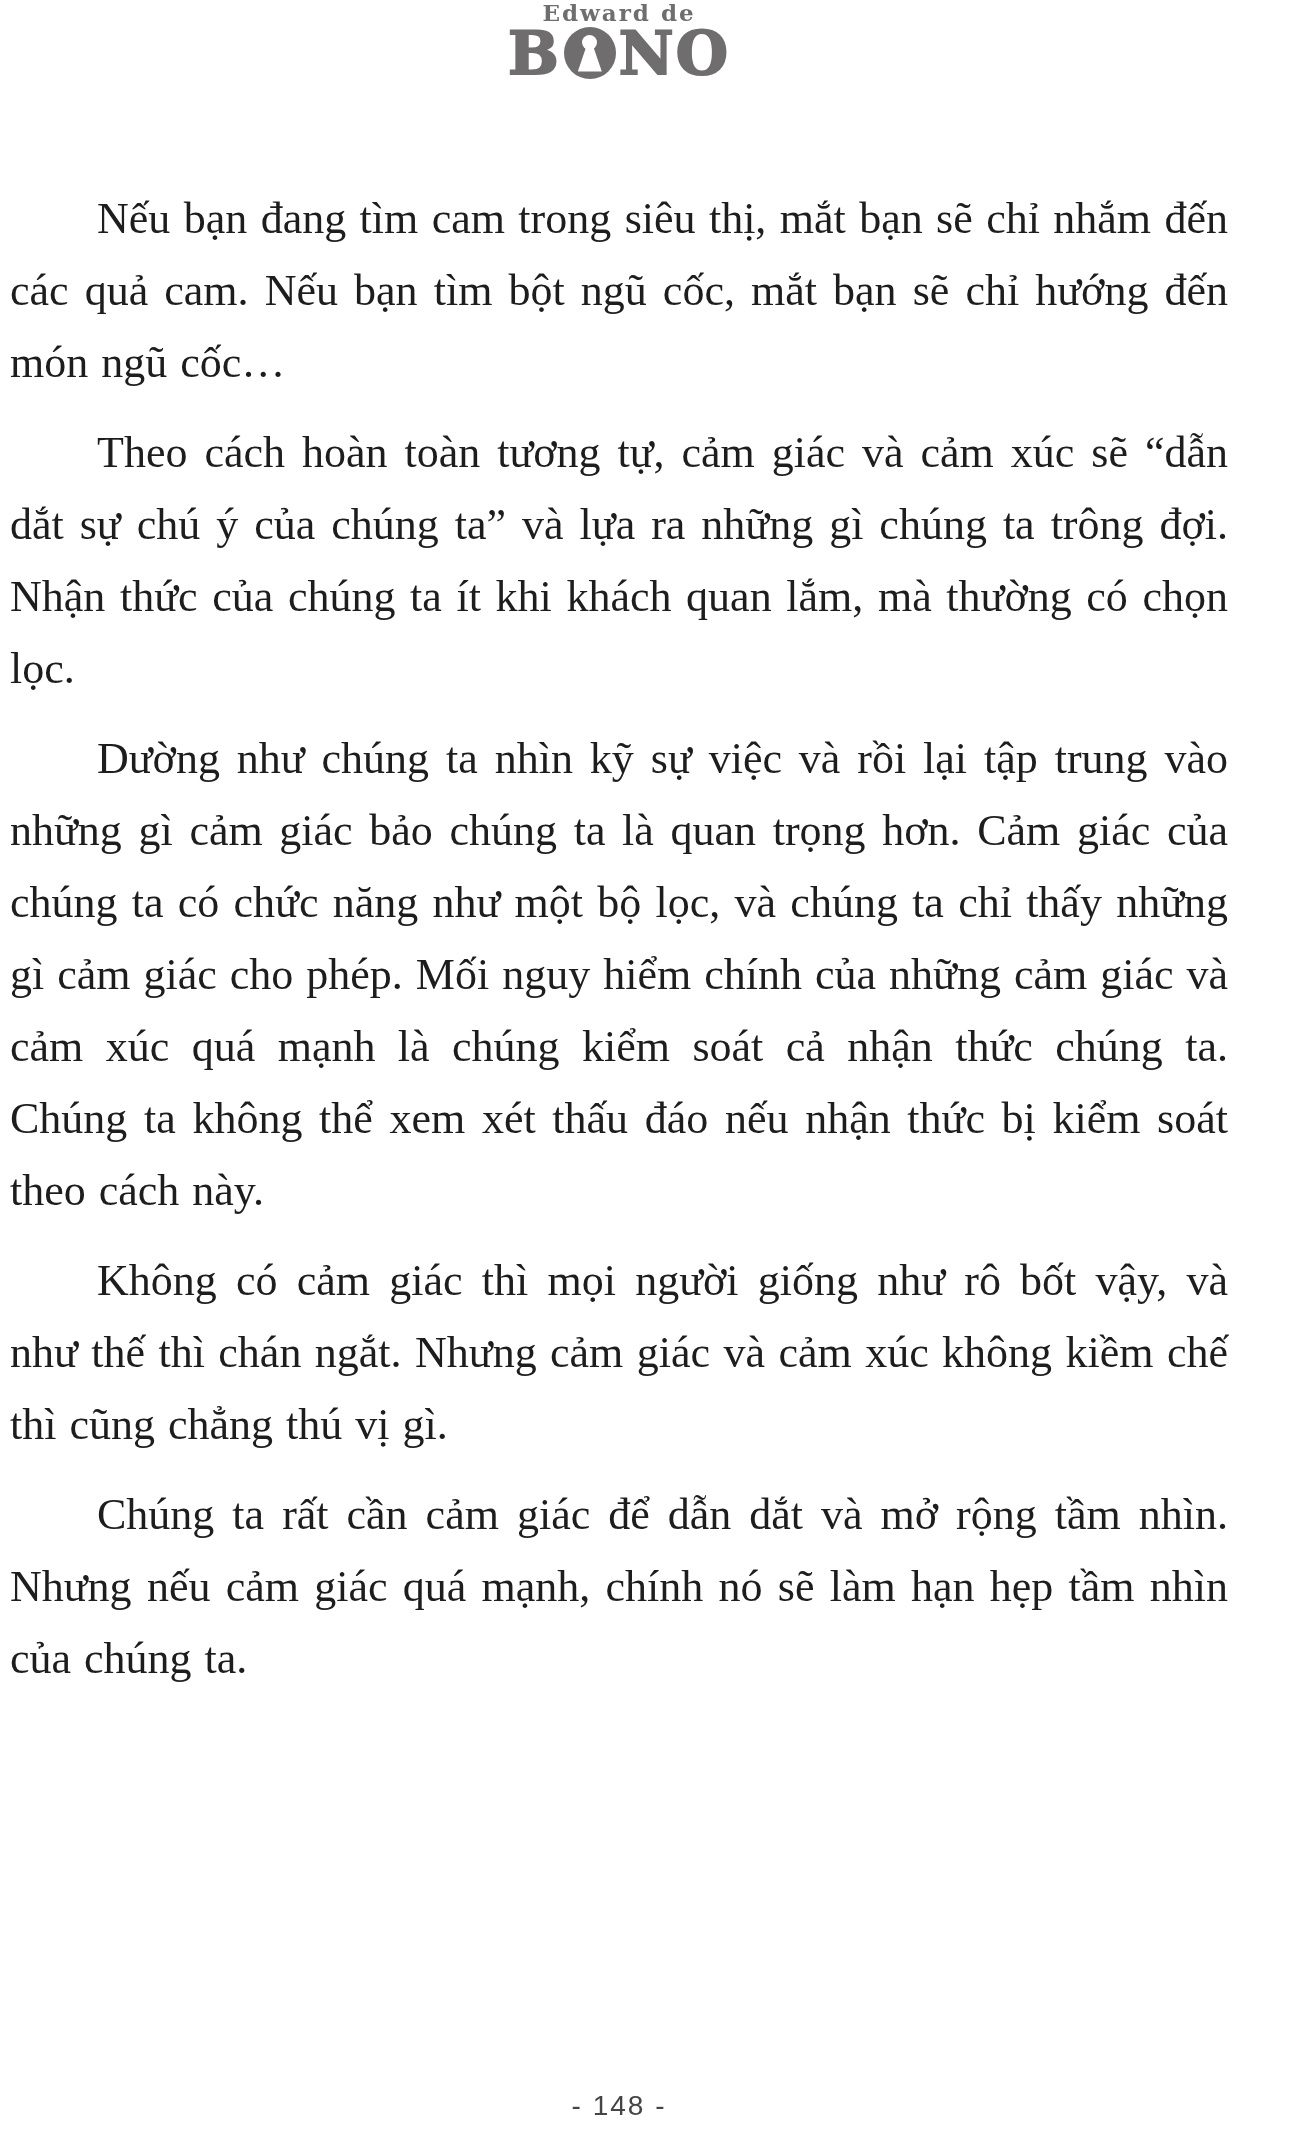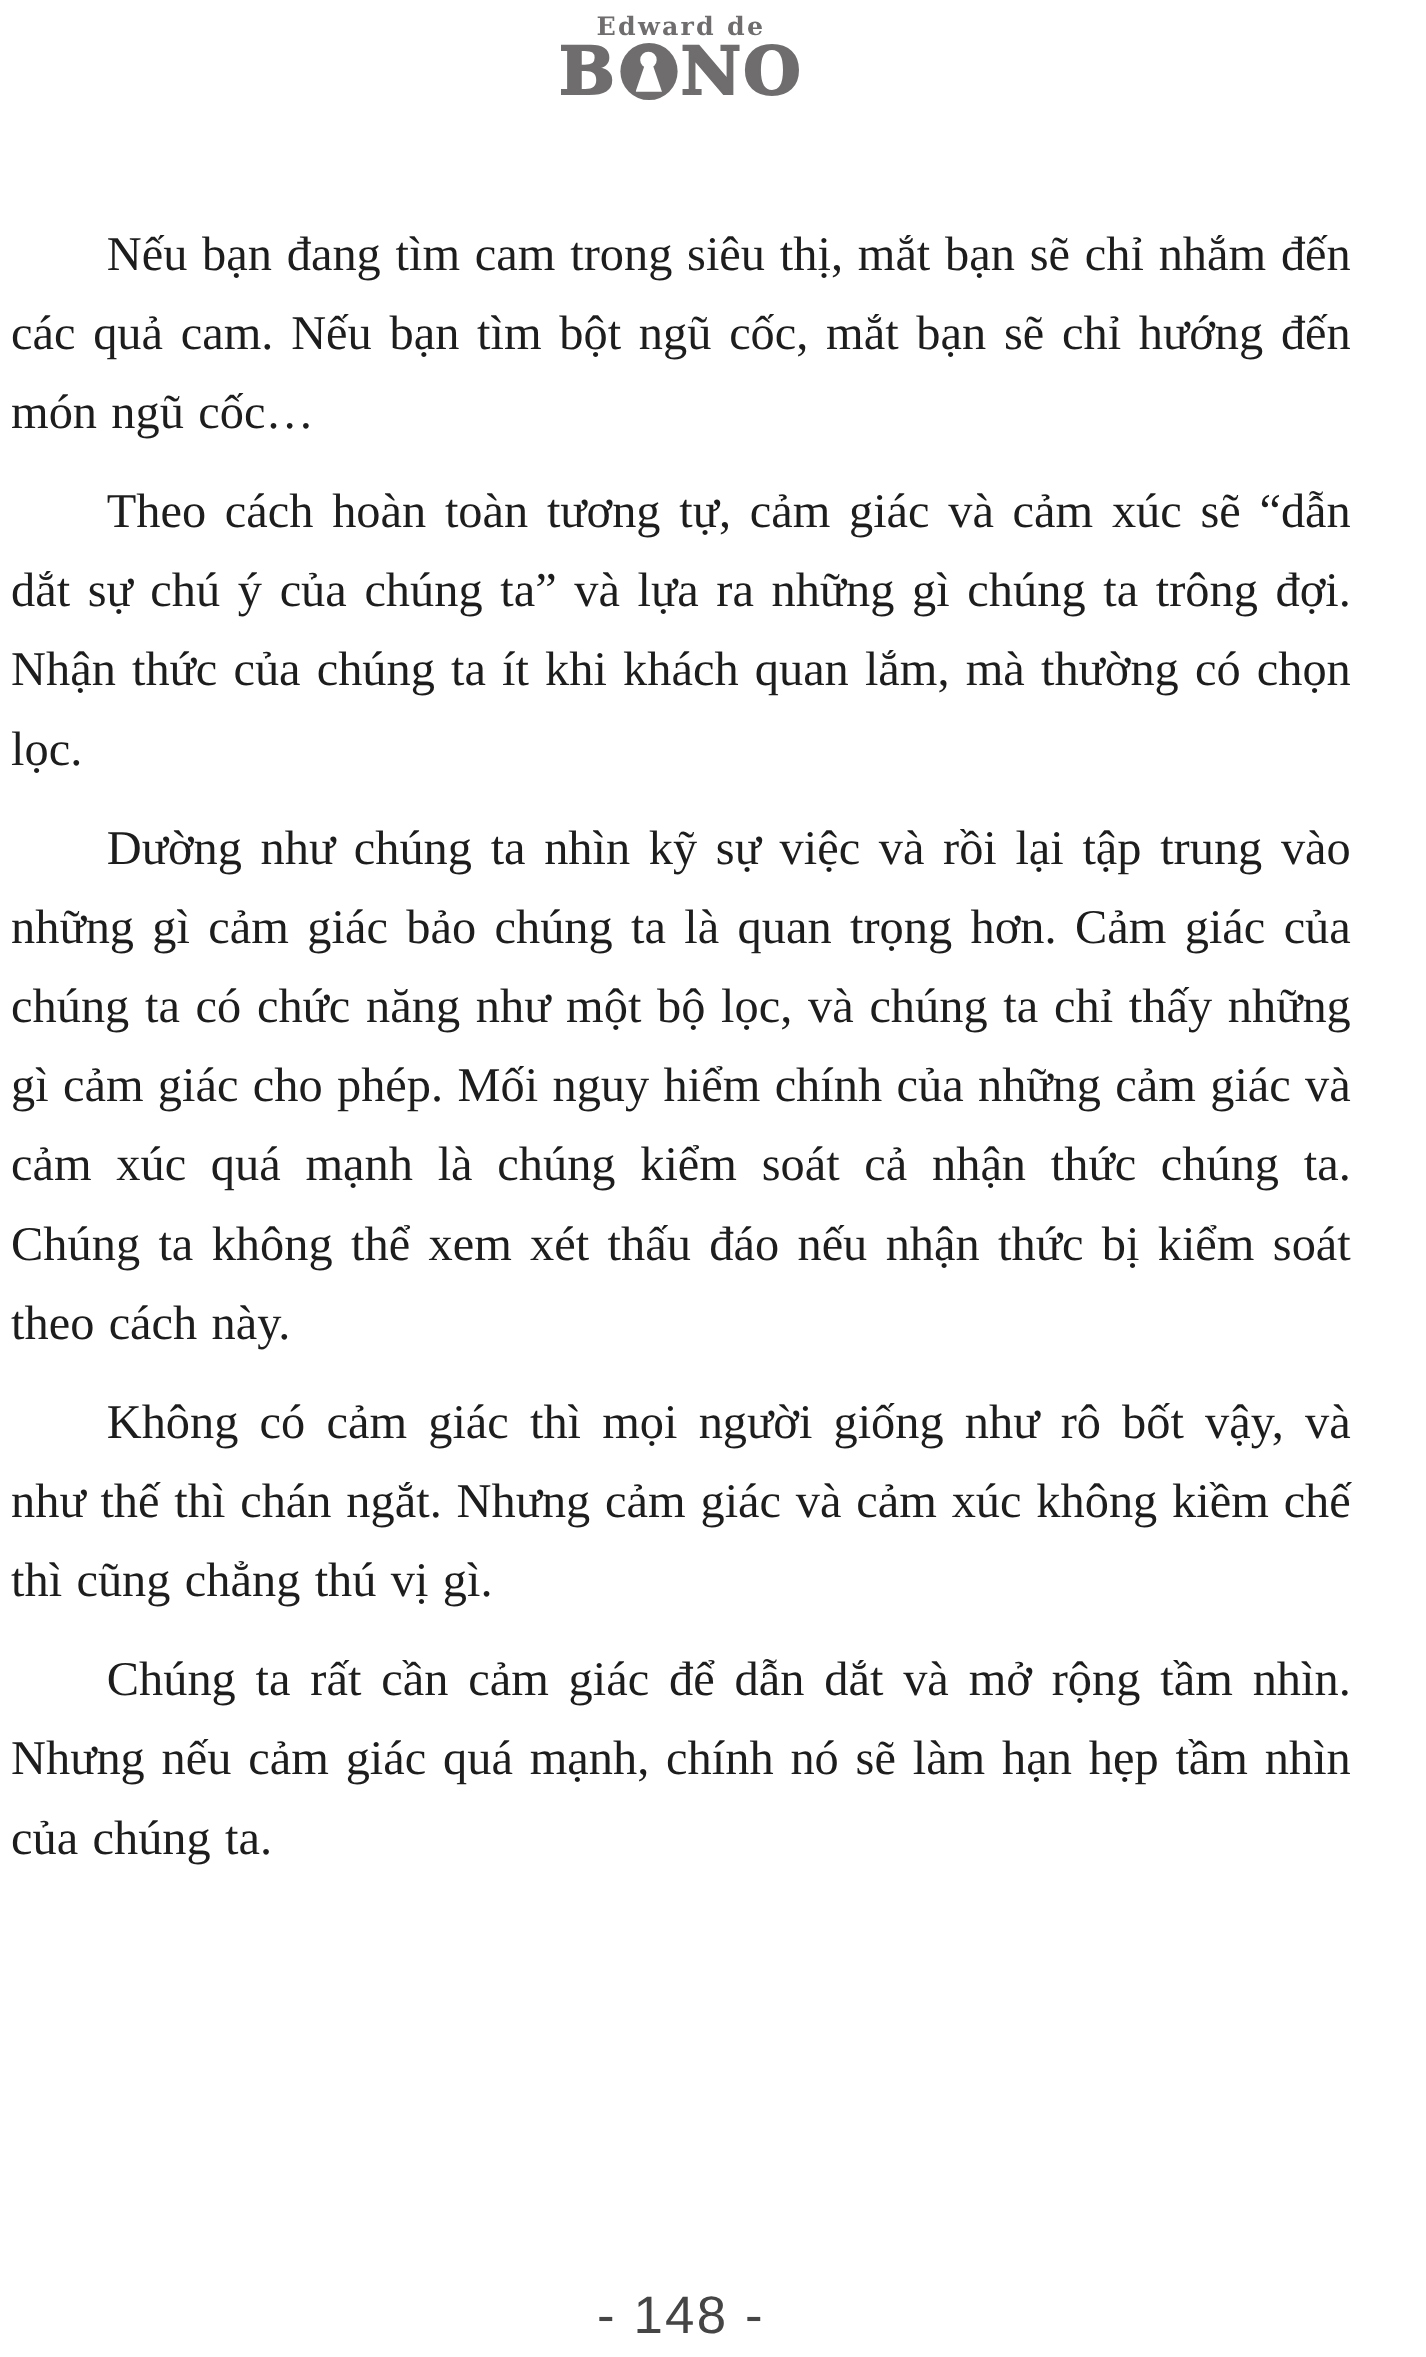--- a/index.html
+++ b/index.html
@@ -12,21 +12,21 @@
     width: 1296px;
     height: 2143px;
     background: #ffffff;
     box-sizing: border-box;
     padding: 0 68px 0 10px;
     overflow: hidden;
     font-family: "Liberation Serif", "DejaVu Serif", serif;
   }
   
   .logo {
-    padding-top: 12px;
+    padding-top: 0;
     text-align: center;
     color: #6f6d6d;
     user-select: none;
   }
   .logo-top {
     font-family: "DejaVu Serif", serif;
     font-weight: 700;
     font-size: 23px;
     line-height: 25px;
     letter-spacing: 2px;
@@ -91,21 +91,21 @@
   }
   .para:last-child { margin-bottom: 0; }
   
   .page-footer {
     position: absolute;
     left: 10px;
     right: 68px;
     bottom: 14px;
     text-align: center;
     font-family: "Liberation Sans", "DejaVu Sans", sans-serif;
-    font-size: 48px;
+    font-size: 28px;
     line-height: 46px;
     letter-spacing: 2px;
     color: #454545;
   }
 </style>
 </head>
 <body>
 
 <div class="page">
 

